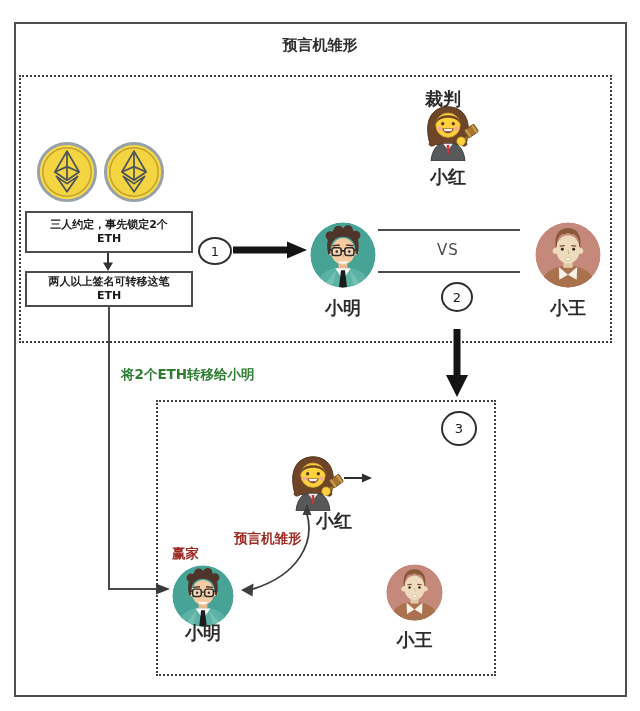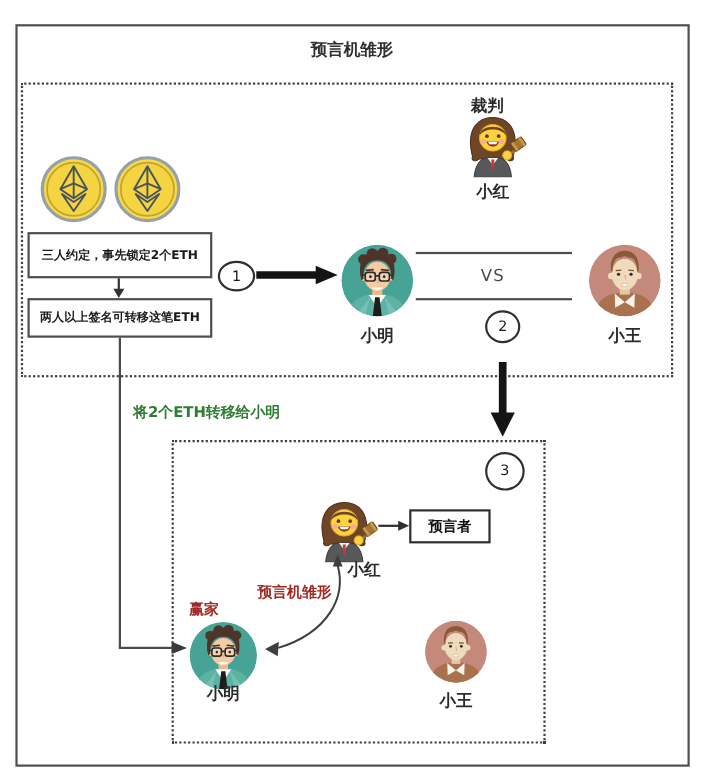--- a/index.html
+++ b/index.html
@@ -2,26 +2,26 @@
 <html><head>
 <meta charset="utf-8">
 <style>
   html,body{margin:0;padding:0;background:#ffffff;}
   body{font-family:"DejaVu Sans","Liberation Sans",sans-serif;}
   .canvas{position:relative;width:640px;height:711px;background:#fff;overflow:hidden;}
   .abs{position:absolute;}
   .frame{border:2px solid #4f4f4f;background:#fff;}
   .dotted{border:2px dotted #3f3f3f;}
   .title{font-size:15px;font-weight:bold;color:#2f2f2f;text-align:center;}
-  .rulebox{border:2px solid #4d4d4d;background:#fff;display:flex;flex-direction:row;
+  .rulebox{border:2px solid #4d4d4d;background:#fff;display:flex;flex-direction:column;
            align-items:center;justify-content:center;font-size:11px;font-weight:bold;
            color:#1a1a1a;line-height:1.3;}
   .step{border:2px solid #2f2f2f;border-radius:50%;background:#fff;display:flex;
         align-items:center;justify-content:center;font-size:13px;color:#1a1a1a;}
-  .lbl{font-size:15px;font-weight:bold;color:#2b2b2b;text-align:center;}
+  .lbl{font-size:18px;font-weight:bold;color:#2b2b2b;text-align:center;}
   .vs{font-size:15px;color:#4a4a4a;letter-spacing:1px;text-align:center;}
   .hline{background:#4d4d4d;height:2px;}
   .vline{background:#4a4a4a;width:2px;}
   .note-green{font-size:13.5px;font-weight:bold;color:#2e7d32;white-space:nowrap;}
   .note-red{font-size:13.5px;font-weight:bold;color:#9e2b25;white-space:nowrap;}
   .oraclebox{border:2px solid #2f2f2f;background:#fff;display:flex;align-items:center;
              justify-content:center;font-size:13px;font-weight:bold;color:#111;}
   .avatar{border-radius:50%;overflow:hidden;}
   .avatar svg{display:block;width:100%;height:100%;}
   svg{overflow:visible;}
@@ -190,21 +190,20 @@
   <div class="abs step" style="left:441px;top:411px;width:32px;height:31px;">3</div>
 
   <svg class="abs" style="left:282px;top:452px;" width="62" height="60" viewBox="0 0 64 60">
       <use href="#sym-judge"></use>
     </svg>
   <div class="abs lbl" style="left:316px;top:509px;">小红</div>
   <svg class="abs" style="left:344px;top:471px;" width="28" height="14" viewBox="0 0 28 14">
     <rect x="0" y="6" width="19" height="2" fill="#2f2f2f"></rect>
       <polygon points="18,2.5 28,7 18,11.5" fill="#2f2f2f"></polygon>
   </svg>
-  <div class="abs oraclebox" style="left:372px;top:463px;width:70px;height:27px;">预言者</div>
 
   <svg class="abs" style="left:238px;top:503px;" width="84" height="96" viewBox="0 0 84 96">
     <path d="M69,11 C77,40 60,72 15,86" fill="none" stroke="#3e3e3e" stroke-width="1.8"></path>
     <polygon points="69,1 64.5,12 73.5,12" fill="#3e3e3e"></polygon>
     <polygon points="3,87 15.5,80.5 14.5,93.5" fill="#3e3e3e"></polygon>
   </svg>
   <div class="abs note-red" style="left:234px;top:530px;">预言机雏形</div>
   <div class="abs note-red" style="left:172px;top:545px;">赢家</div>
 
   <div class="abs avatar" style="left:172px;top:565px;width:62px;height:62px;">

